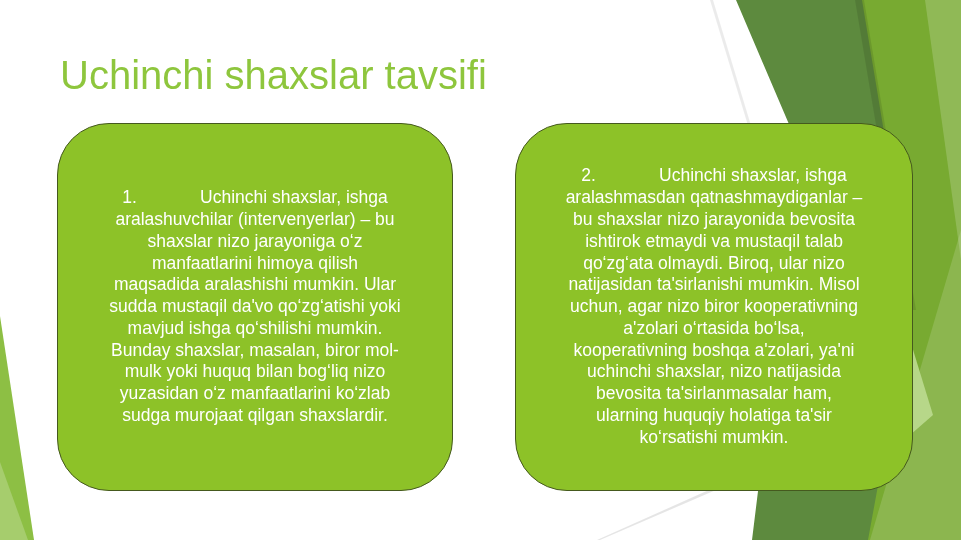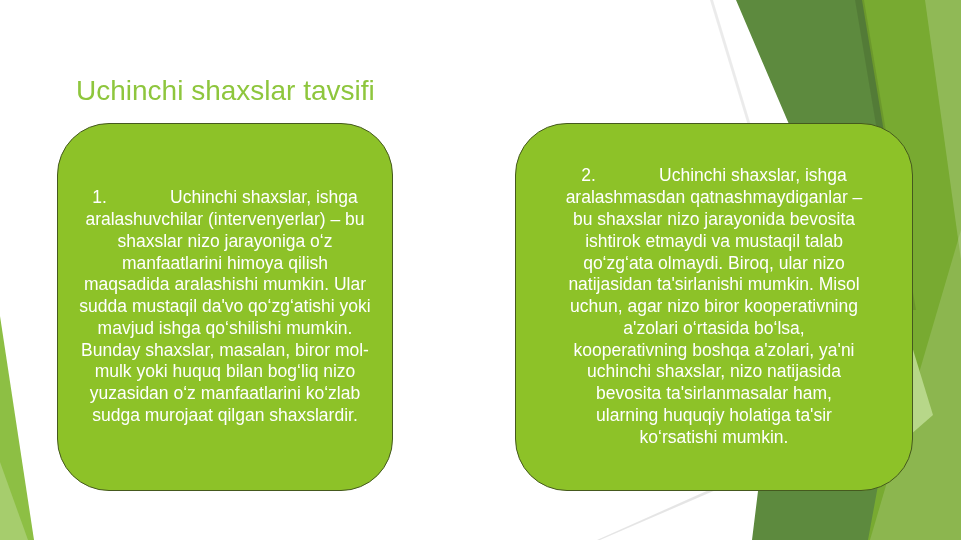--- a/index.html
+++ b/index.html
@@ -15,33 +15,33 @@
   .f-seam     { background:rgba(0,0,0,.10);      clip-path:polygon(855px 0,864px 0,916px 310px,907px 310px); }
   .f-light1   { background:rgba(255,255,255,.18);clip-path:polygon(925px 0,961px 0,961px 260px); }
   .f-light2   { background:rgba(255,255,255,.15);clip-path:polygon(961px 230px,961px 540px,870px 540px); }
   .f-pale     { background:var(--facet-pale); opacity:.95; clip-path:polygon(888px 268px,933px 415px,870px 470px); }
   .f-hair1    { background:rgba(0,0,0,.08);      clip-path:polygon(710px 0,713px 0,772px 195px,769px 195px); }
   .f-hair2    { background:rgba(0,0,0,.10);      clip-path:polygon(597px 540px,758px 468px,760px 471px,600px 540px); }
   .f-bl       { background:var(--facet-light);   clip-path:polygon(0 316px,34px 540px,0 540px); }
   .f-bl-hl    { background:rgba(255,255,255,.22);clip-path:polygon(0 462px,28px 540px,0 540px); }
 
   .title {
-    position:absolute; left:60px; top:57px; margin:16px;
-    font-size:28px; line-height:36px; font-weight:400;
+    position:absolute; left:60px; top:57px; margin:0;
+    font-size:40px; line-height:36px; font-weight:400;
     color:var(--title-green);
     white-space:nowrap;
   }
   .box {
     position:absolute; top:123px; height:368px; box-sizing:border-box;
     background:var(--box-fill);
     border:1.5px solid var(--box-border);
     border-radius:52px;
     display:flex; align-items:center; justify-content:center;
   }
-  .box-left  { left:57px;  width:336px; }
+  .box-left  { left:57px;  width:396px; }
   .box-right { left:467px; width:398px;margin-left:48px; }
   .box-text {
     color:var(--box-text);
     font-size:17.5px; line-height:21.8px;
     text-align:center; white-space:pre-wrap;
     padding:0 10px;
   }
 </style>
 </head>
 <body>

